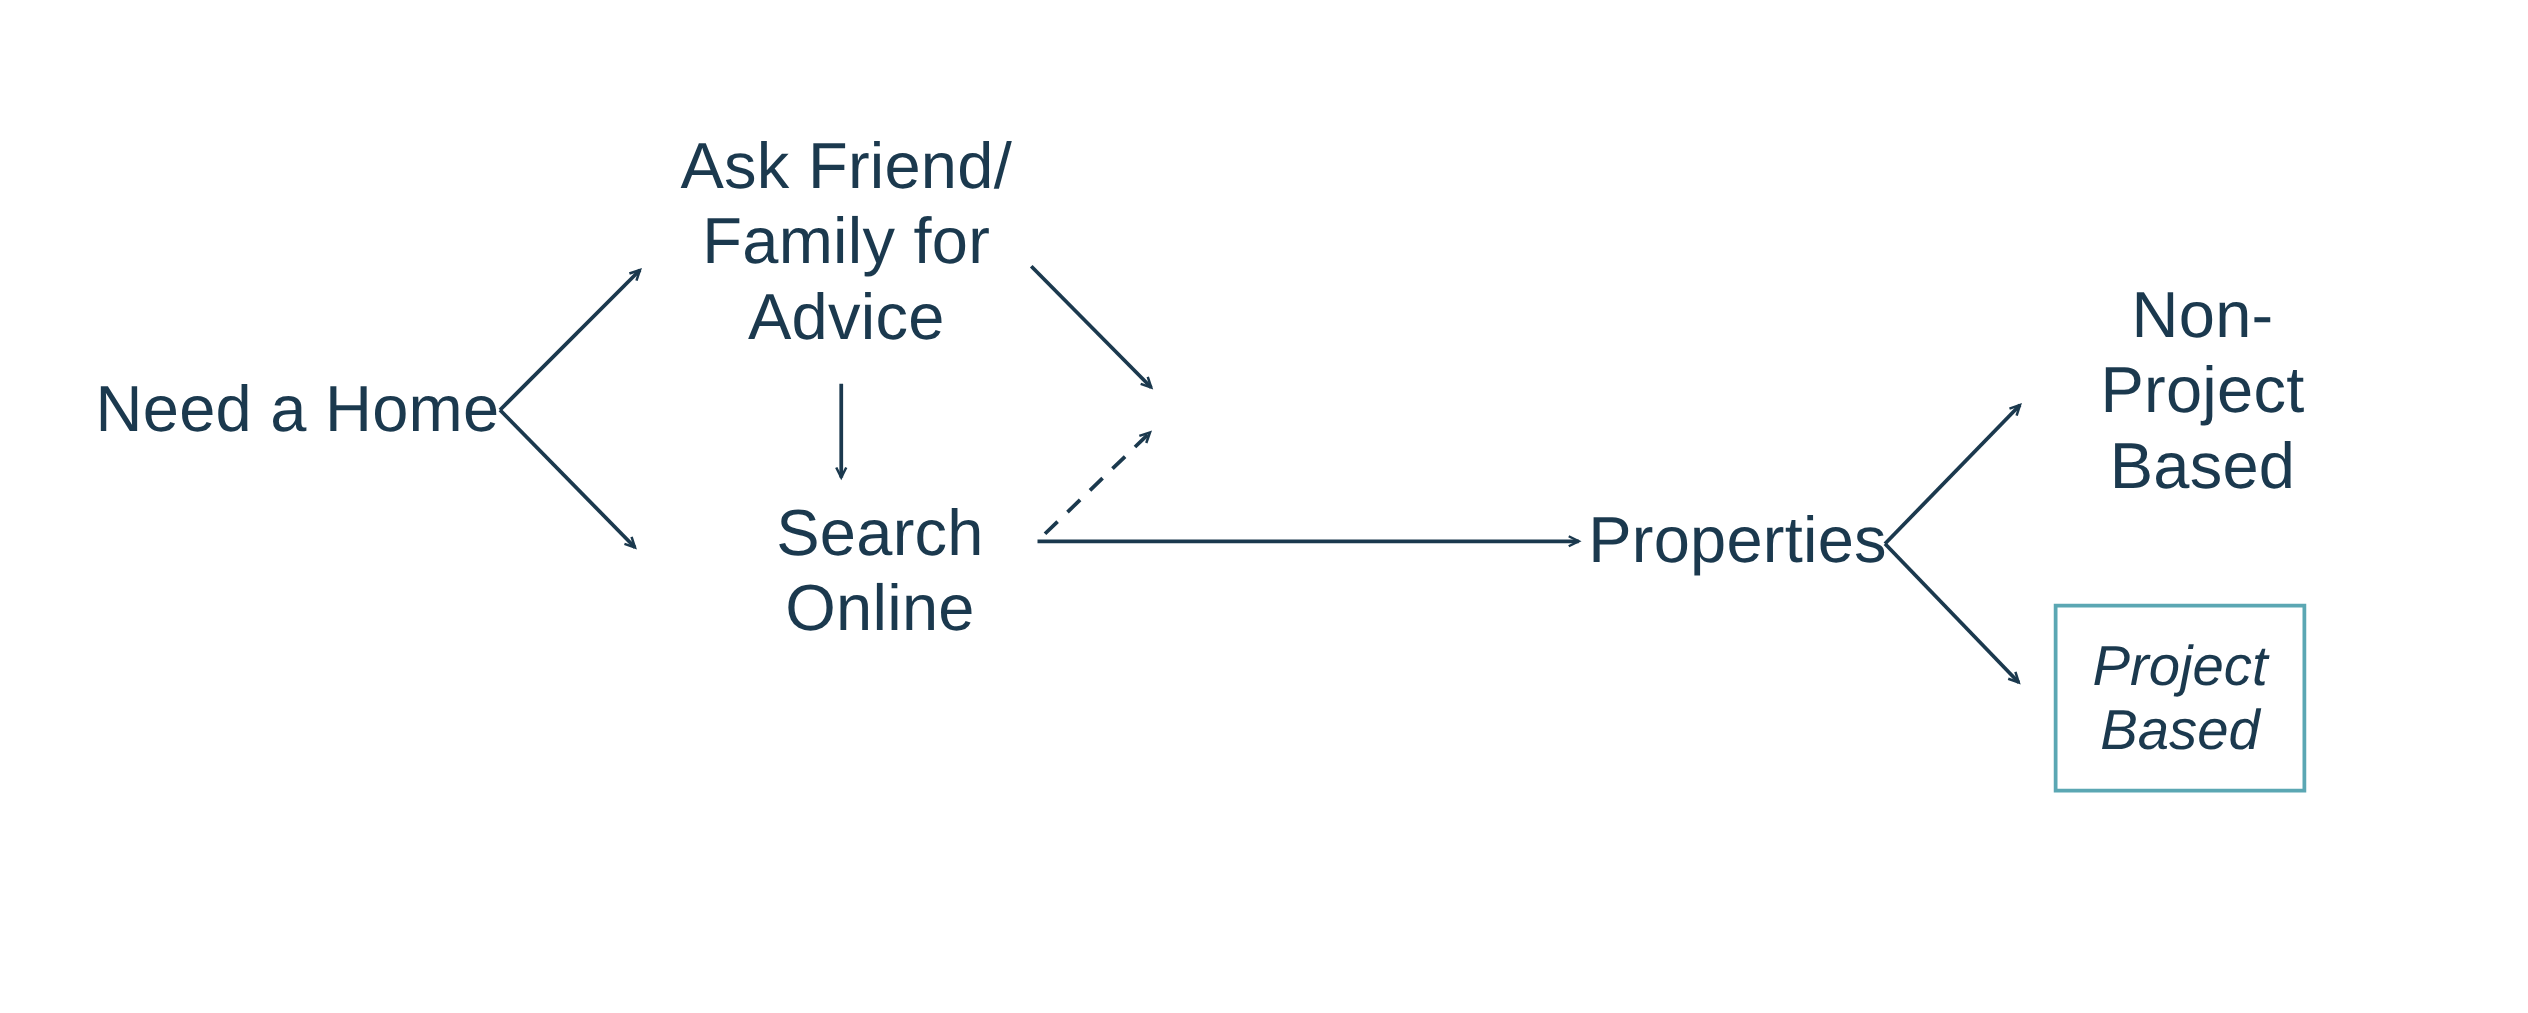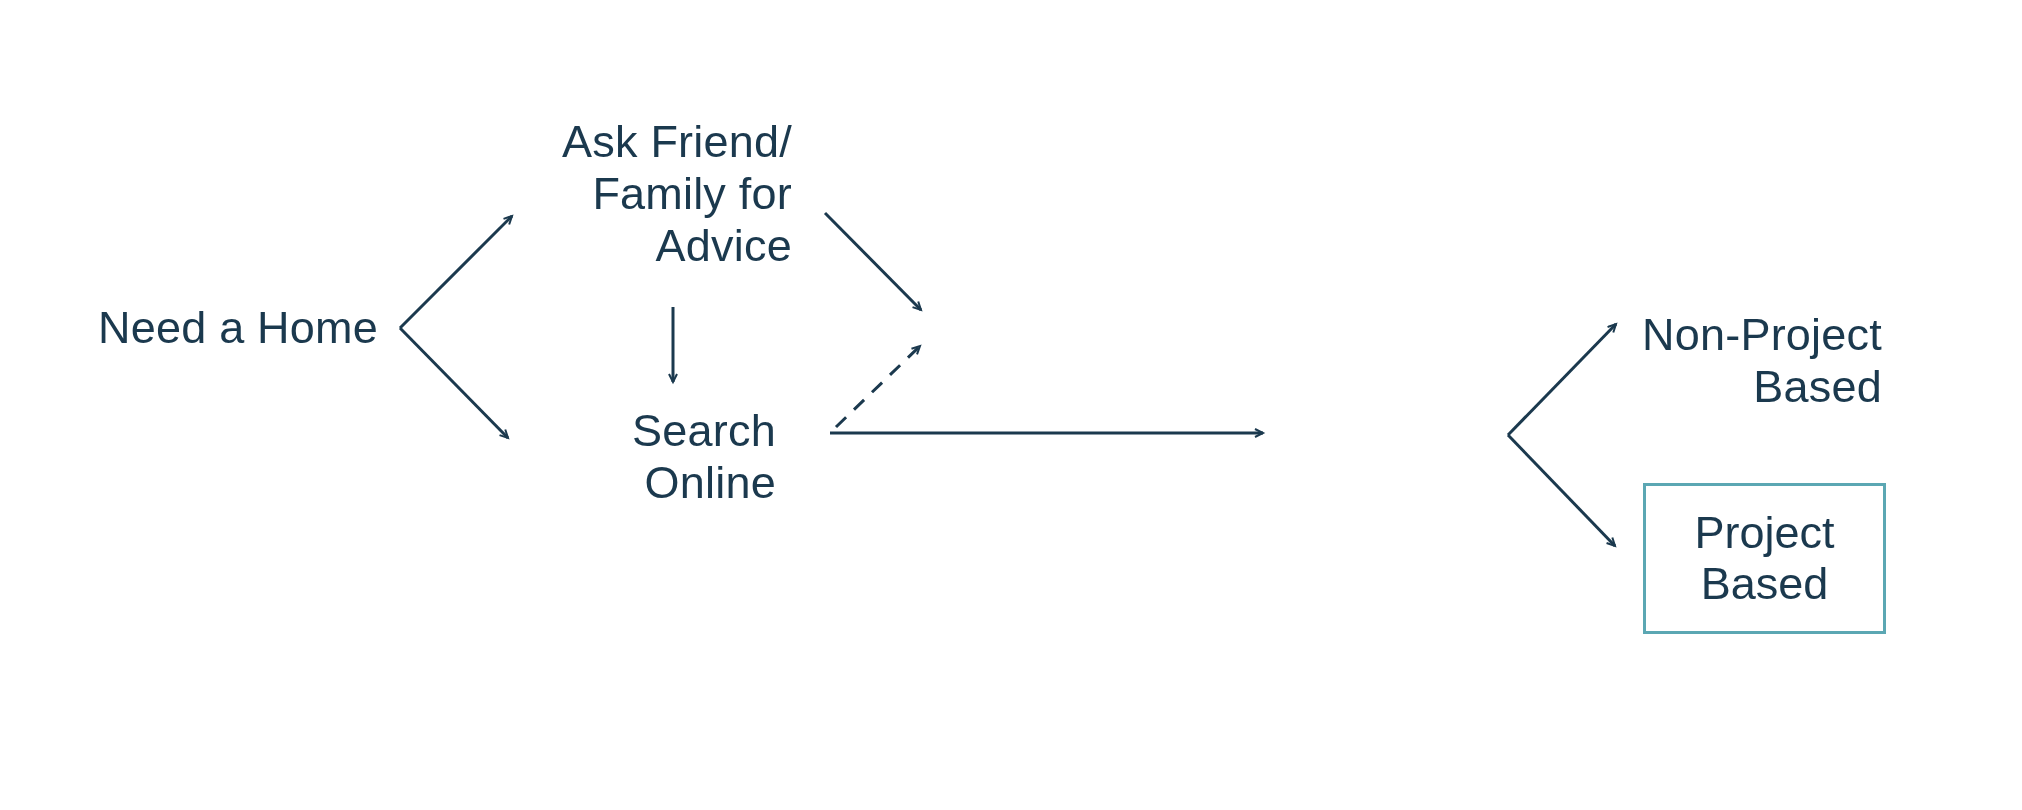--- a/index.html
+++ b/index.html
@@ -39,36 +39,37 @@
     stroke-width: 2;
     fill: none;
   }
   .edge-dashed {
     stroke-dasharray: 14 11;
   }
   .node {
     position: absolute;
     transform: translate(-50%, -50%);
     color: var(--primary);
-    font-size: 45px;
+    font-size: 52px;
     line-height: 1.16;
-    text-align: right;
+    text-align: center;
     white-space: pre-line;
     letter-spacing: 0.2px;
   }
   .project-box {
     position: absolute;
     left: 1643px;
     top: 483px;
-    width: 243px;
+    width: 202px;
     height: 151px;
     border: 3px solid var(--accent);
     display: flex;
     align-items: center;
     justify-content: center;
+    font-style: italic;
   }
   .project-box .node-label {
     color: var(--primary);
     font-size: 45px;
     line-height: 1.13;
     text-align: center;
     white-space: pre-line;
   }
   .annotation {
     position: absolute;
@@ -109,22 +110,23 @@
   <div class="node" style="left:238px; top:328px;">Need a Home</div>
 
   <div class="node" style="left:677px; top:194px;">Ask Friend/
 Family for
 Advice</div>
 
   <div class="node" style="left:704px; top:457px;">Search
 Online</div>
 
 
+  <div class="node" style="left:1390px; top:433px;">Properties</div>
 
-  <div class="node" style="left:1762px; top:313px;margin-top:48px;">Non-Project
+  <div class="node" style="left:1762px; top:313px;">Non-Project
 Based</div>
 
   <div class="project-box">
     <div class="node-label">Project
 Based</div>
   </div>
 
 
 </div>
 

